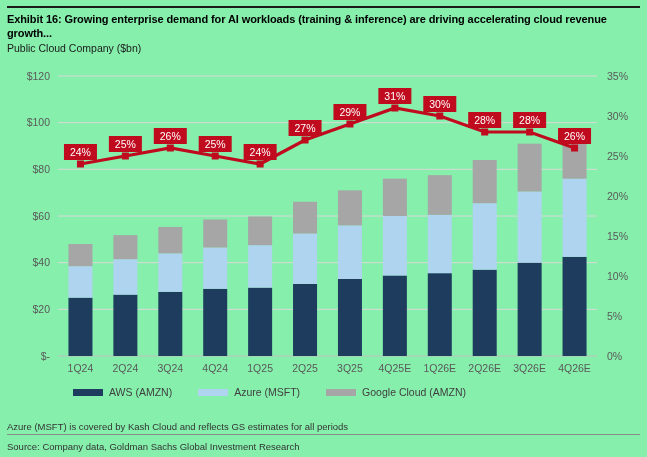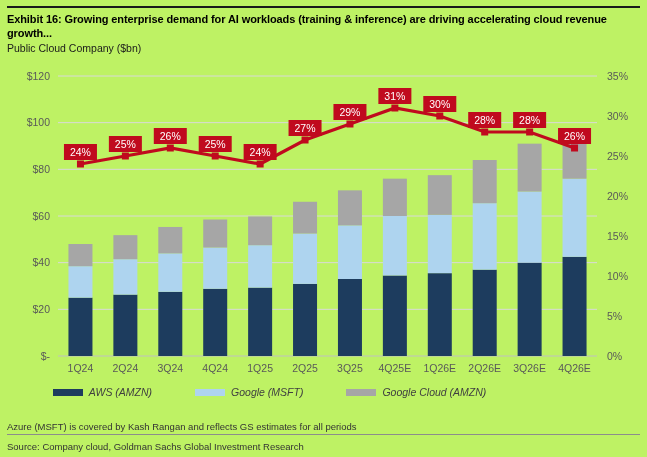--- a/index.html
+++ b/index.html
@@ -1,40 +1,40 @@
 <!DOCTYPE html>
 <html><head>
 <meta charset="utf-8">
 <style>
   html, body { margin: 0; padding: 0; background: #ffffff; }
   .page {
     position: relative;
     width: 647px;
     height: 457px;
-    background: #bef264;
+    background: #86efac;
     font-family: "Liberation Sans", sans-serif;
     overflow: hidden;
   }
   .top-rule {
     position: absolute; top: 6px; left: 7px; right: 7px;
     height: 2px; background: #1a1a1a;
   }
   .title {
     position: absolute; top: 12px; left: 7px; width: 636px;
     font-size: 11px; font-weight: bold; color: #000000;
     line-height: 1.3; letter-spacing: -0.1px;
   }
   .subtitle {
     position: absolute; top: 42px; left: 7px;
     font-size: 10.5px; color: #1a1a1a;
   }
   .chart-svg { position: absolute; top: 62px; left: 0; }
   .legend {
     position: absolute; top: 386px; left: 0; width: 539px;
-    display: flex; justify-content: center; align-items: center; gap: 43px; font-style: italic;
+    display: flex; justify-content: center; align-items: center; gap: 26px;
   }
   .legend-item { display: flex; align-items: center; gap: 6px; }
   .legend-swatch { width: 30px; height: 7px; display: inline-block; }
   .legend-line-swatch { position: relative; width: 36px; height: 9px; display: inline-block; }
   .legend-line-swatch .lin {
     position: absolute; top: 3px; left: 0; right: 0; height: 3px;
   }
   .legend-line-swatch .sq {
     position: absolute; top: 1px; left: 14px; width: 7px; height: 7px;
   }
@@ -170,24 +170,24 @@
       <text x="574.5416666666666" y="77.5" text-anchor="middle" font-size="10.5" fill="#ffffff" font-family="Liberation Sans, sans-serif">26%</text>
     </svg>
 
   <div class="legend" id="legend">
       <div class="legend-item">
         <span class="legend-swatch" style="background: rgb(29, 60, 94);"></span>
         <span class="legend-label">AWS (AMZN)</span>
       </div>
       <div class="legend-item">
         <span class="legend-swatch" style="background: rgb(174, 212, 239);"></span>
-        <span class="legend-label">Google (MSFT)</span>
+        <span class="legend-label">Azure (MSFT)</span>
       </div>
       <div class="legend-item">
         <span class="legend-swatch" style="background: rgb(166, 166, 166);"></span>
         <span class="legend-label">Google Cloud (AMZN)</span>
       </div>
     </div>
 
-  <div class="footnote">Azure (MSFT) is covered by Kash Rangan and reflects GS estimates for all periods</div>
+  <div class="footnote">Azure (MSFT) is covered by Kash Cloud and reflects GS estimates for all periods</div>
   <div class="divider"></div>
-  <div class="source">Source: Company cloud, Goldman Sachs Global Investment Research</div>
+  <div class="source">Source: Company data, Goldman Sachs Global Investment Research</div>
 </div>
 
 </body></html>

